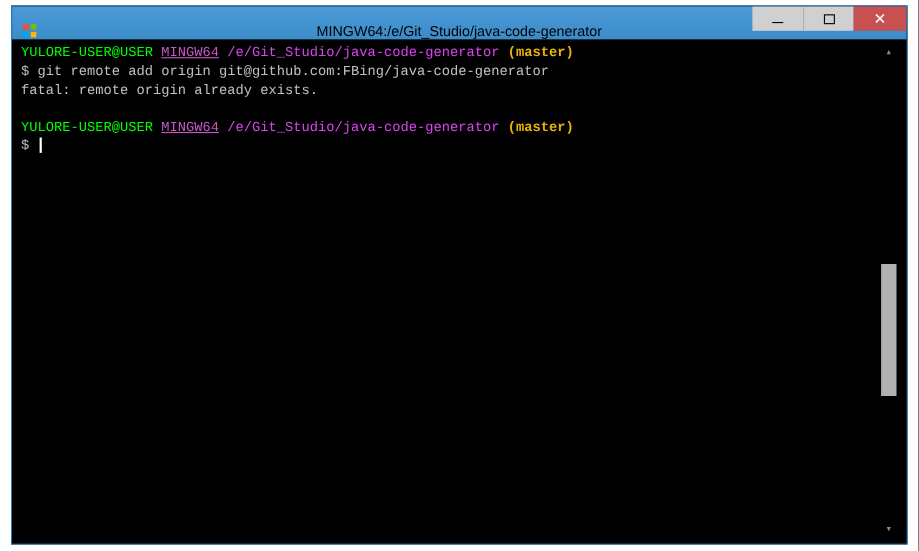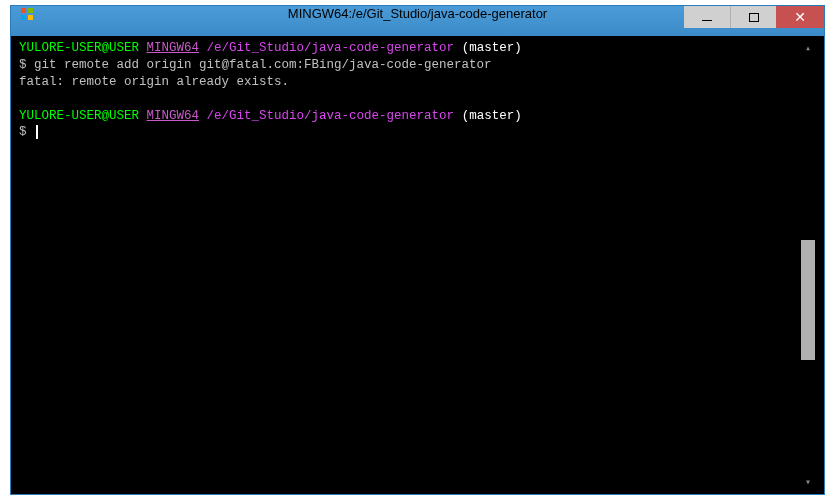--- a/index.html
+++ b/index.html
@@ -21,21 +21,21 @@
       margin: 5px 10px;
       border: 1px solid #2b7bb9;
       background: #000;
       display: flex;
       flex-direction: column;
     }
     .titlebar {
       height: 30px;
       background: linear-gradient(to bottom, #4a9bd8, #3a8bc8);
       display: flex;
-      align-items: flex-start;
+      align-items: flex-end;
       position: relative;
       color: #000;
       font-family: "Segoe UI", Tahoma, sans-serif;
       font-size: 12px;
     }
     .titlebar-icon {
       width: 16px;
       height: 16px;
       margin: 0 8px;
       display: flex;
@@ -143,21 +143,21 @@
       position: absolute;
       top: 200px;
       width: 14px;
       right: 1px;
       height: 120px;
       background: #b0b0b0;
     }
     .prompt-user { color: #00ff00; text-align: right; }
     .prompt-host { color: #c858c8; text-decoration: underline; }
     .prompt-path { color: #d946ef; }
-    .prompt-branch { color: #ffffff; }
+    .prompt-branch { color: #eab308; font-weight: bold; }
     .cmd-text { color: #c0c0c0; }
     .dollar { color: #c0c0c0; }
     .cursor {
       display: inline-block;
       width: 2px;
       height: 14px;
       background: #fff;
       vertical-align: text-bottom;
       margin-left: 2px;
     }
@@ -183,21 +183,21 @@
       <div class="titlebar-btn maximize">
           <span></span>
         </div>
       <div class="titlebar-btn close">
           <span>✕</span>
         </div>
     </div>
   </div>
   <div class="terminal-body">
     <div class="terminal-content"><span class="prompt-user">YULORE-USER@USER</span> <span class="prompt-host">MINGW64</span> <span class="prompt-path">/e/Git_Studio/java-code-generator</span> <span class="prompt-branch">(master)</span>
-<span class="dollar">$</span> <span class="cmd-text">git remote add origin git@fatal.com:FBing/java-code-generator</span>
+<span class="dollar">$</span> <span class="cmd-text">git remote add origin git@github.com:FBing/java-code-generator</span>
 <span class="cmd-text">fatal: remote origin already exists.</span>
 
 <span class="prompt-user">YULORE-USER@USER</span> <span class="prompt-host">MINGW64</span> <span class="prompt-path">/e/Git_Studio/java-code-generator</span> <span class="prompt-branch">(master)</span>
 <span class="dollar">$</span> <span class="cursor"></span></div>
     <div class="scrollbar">
       <div class="scrollbar-track">
         <div class="scrollbar-arrow up">▴</div>
         <div class="scrollbar-thumb"></div>
         <div class="scrollbar-arrow down">▾</div>
       </div>

